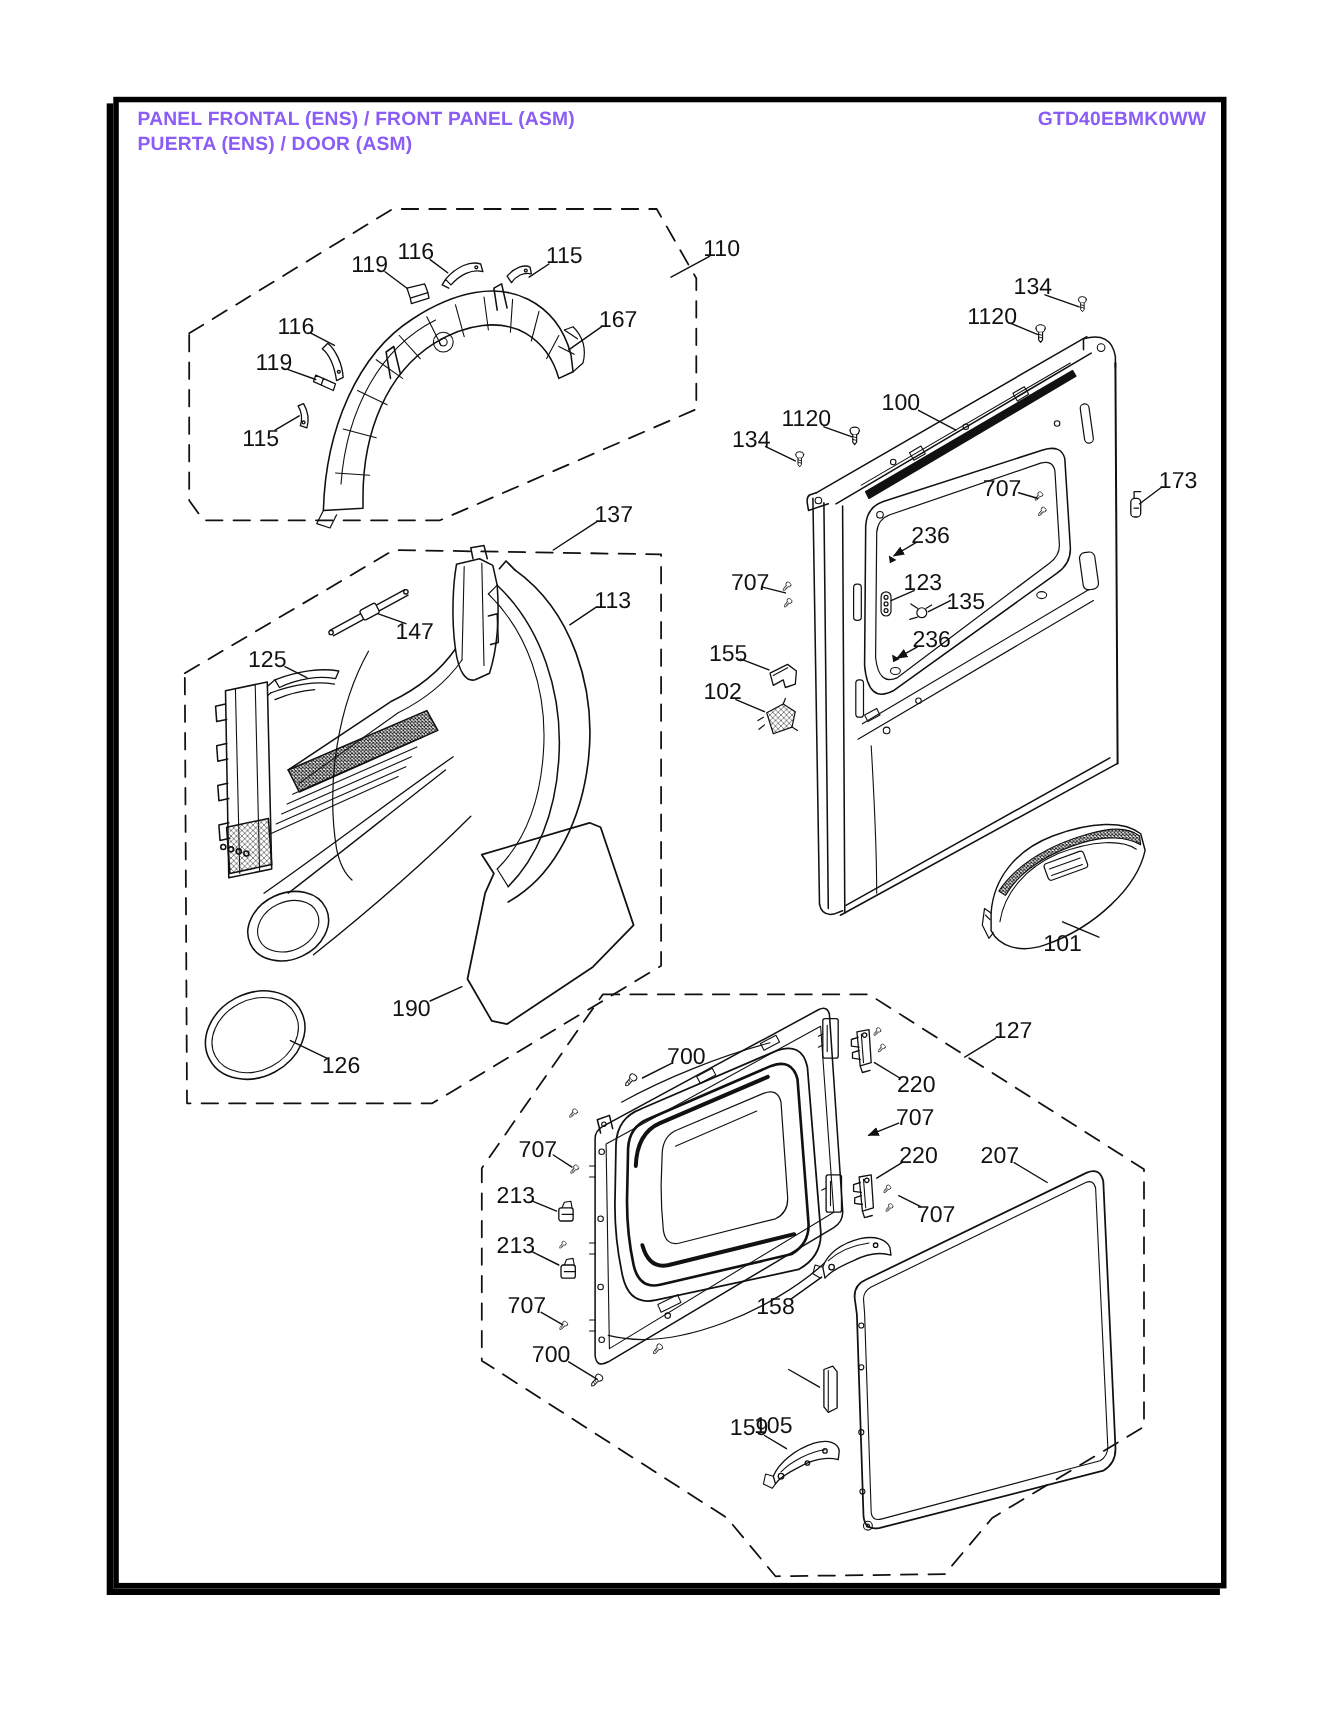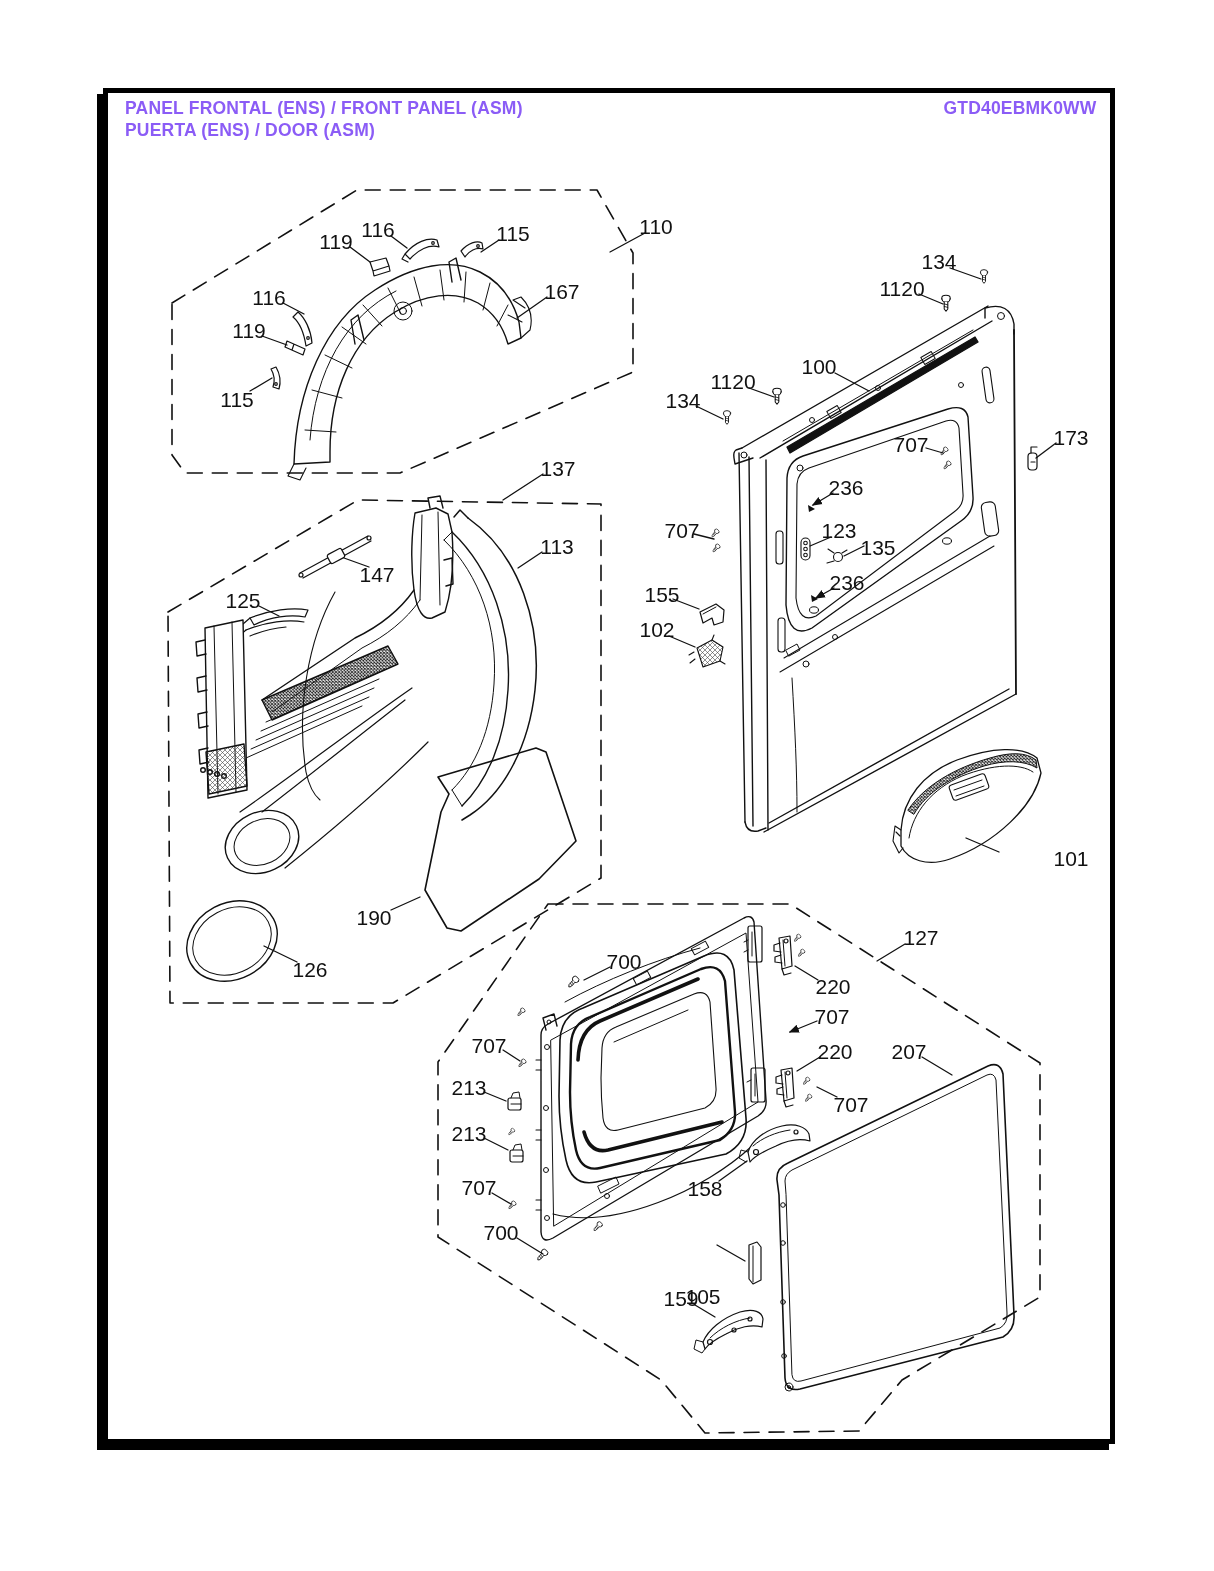--- a/index.html
+++ b/index.html
@@ -369,21 +369,21 @@
     <div class="lbl" style="left:683px;top:400px">134</div>
     <div class="lbl" style="left:911px;top:444px">707</div>
     <div class="lbl" style="left:1071px;top:437px">173</div>
     <div class="lbl" style="left:682px;top:530px">707</div>
     <div class="lbl" style="left:846px;top:487px">236</div>
     <div class="lbl" style="left:839px;top:530px">123</div>
     <div class="lbl" style="left:878px;top:547px">135</div>
     <div class="lbl" style="left:847px;top:582px">236</div>
     <div class="lbl" style="left:662px;top:594px">155</div>
     <div class="lbl" style="left:657px;top:629px">102</div>
-    <div class="lbl" style="left:1071px;top:858px">101</div>
+    <div class="lbl" style="left:966px;top:858px">101</div>
     <div class="lbl" style="left:921px;top:937px">127</div>
     <div class="lbl" style="left:624px;top:961px">700</div>
     <div class="lbl" style="left:833px;top:986px">220</div>
     <div class="lbl" style="left:832px;top:1016px">707</div>
     <div class="lbl" style="left:835px;top:1051px">220</div>
     <div class="lbl" style="left:851px;top:1104px">707</div>
     <div class="lbl" style="left:909px;top:1051px">207</div>
     <div class="lbl" style="left:489px;top:1045px">707</div>
     <div class="lbl" style="left:469px;top:1087px">213</div>
     <div class="lbl" style="left:469px;top:1133px">213</div>

